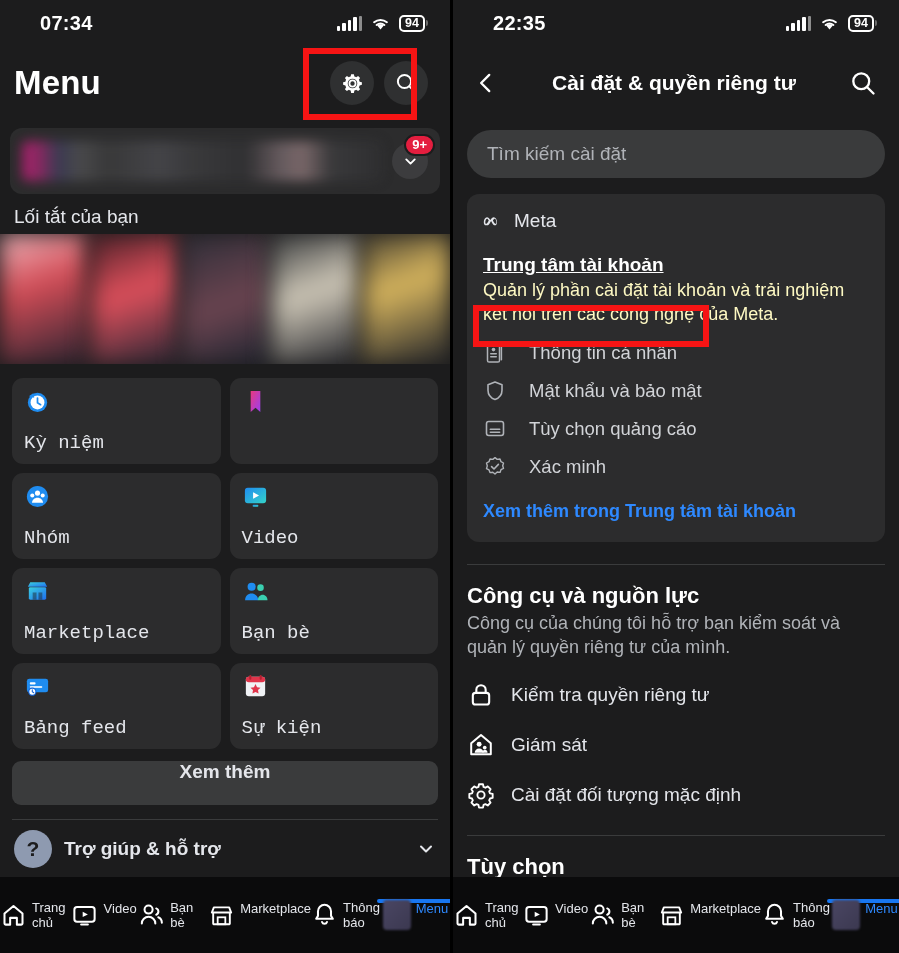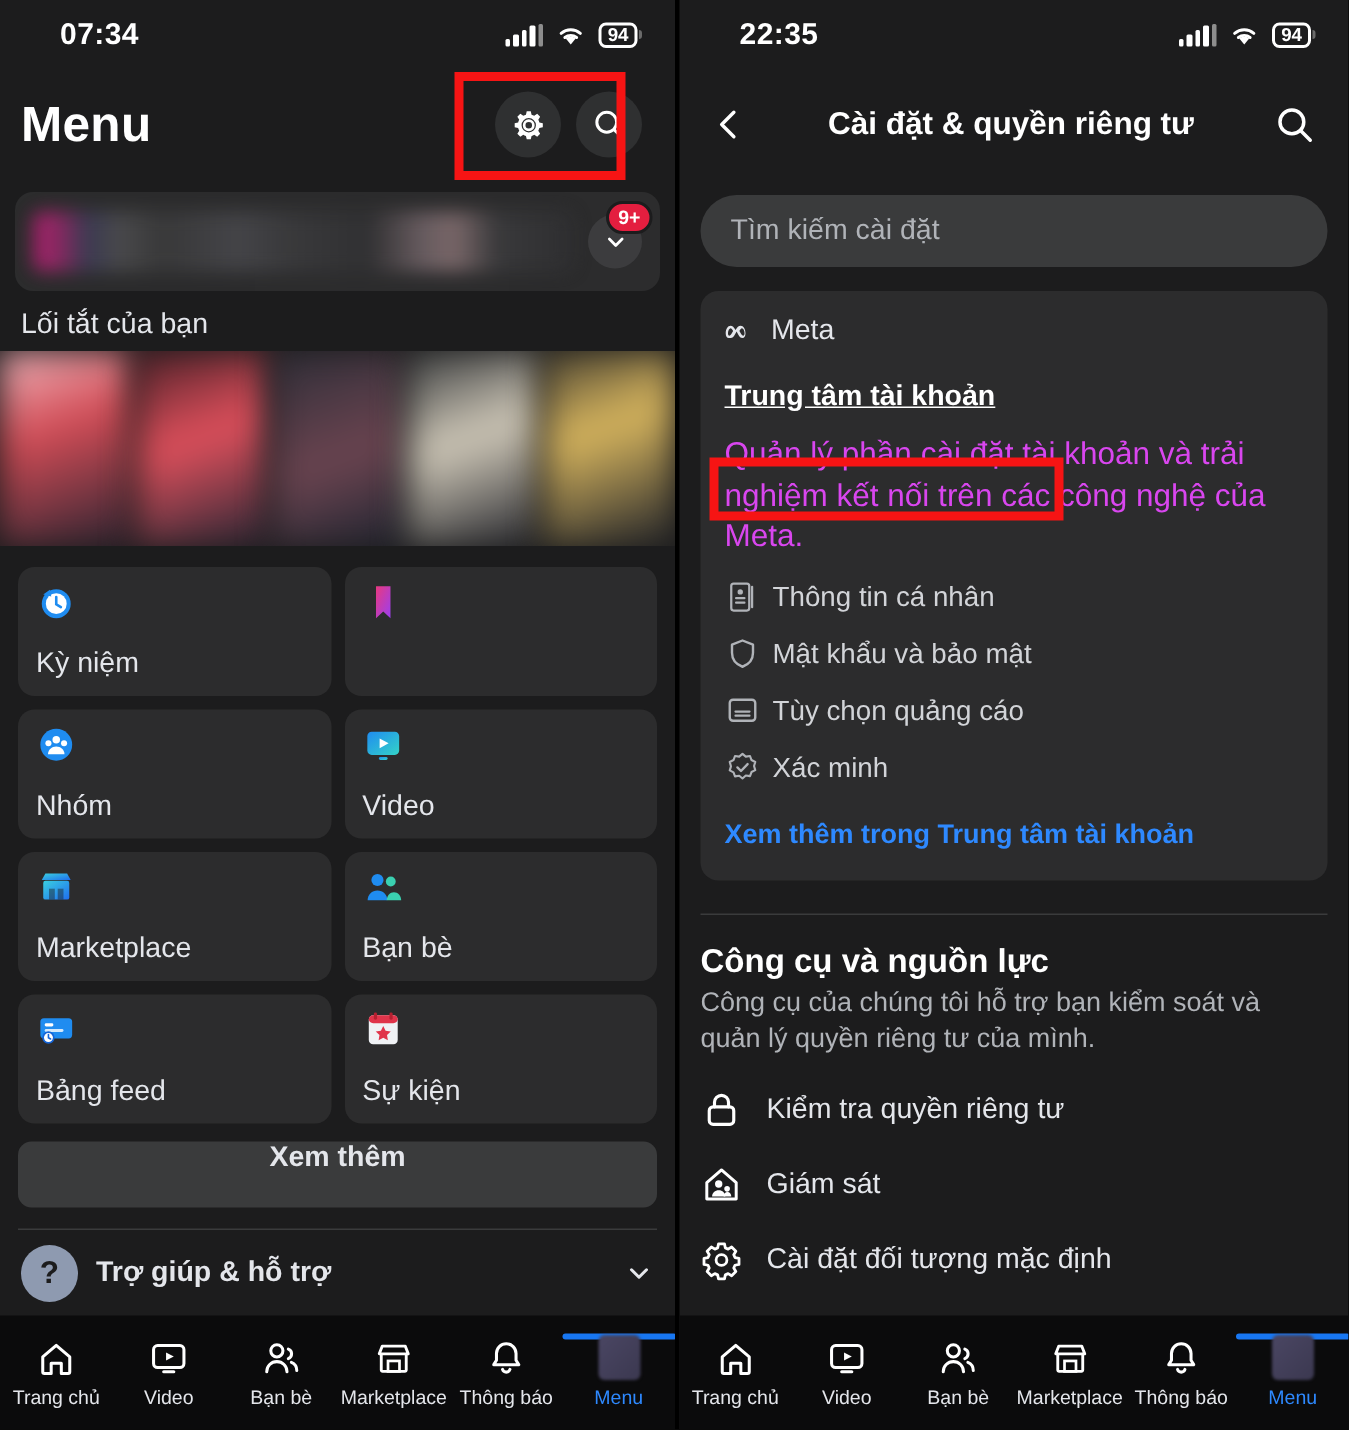--- a/index.html
+++ b/index.html
@@ -55,21 +55,21 @@
     font-size:13px; font-weight:bold; border-radius:11px; padding:2px 6px;
     line-height:1.1; border:2px solid #1c1c1d; }
 
   .sect-title { color:#e4e6eb; font-size:19px; margin:12px 0 6px 14px; }
 
   
   .shorts { display:flex; gap:4px; height:130px; padding:0 0 0 0; overflow:hidden; }
   .shorts div { flex:1; filter:blur(11px); }
 
   
-  .grid { display:grid; grid-template-columns:1fr 1fr; gap:9px; padding:14px 12px 0; }
+  .grid { display:grid; grid-template-columns:1fr 1fr; gap:9px; padding:14px 12px 0;font-family:Liberation Mono, monospace; }
   .tile { background:#2c2c2d; border-radius:11px; height:86px; padding:10px 12px;
     display:flex; flex-direction:column; justify-content:space-between; }
   .tile .tlabel { color:#e4e6eb; font-size:19px; }
   .tico { width:27px; height:27px; }
 
   .xemthem { margin:12px 12px 0; background:#3a3b3c; border-radius:9px; height:44px;
     display:flex; justify-content:center; }
   .xemthem span { color:#e4e6eb; font-size:19px; font-weight:bold; }
 
   .divider-line { height:1px; background:#3a3b3c; margin:14px 12px 0; }
@@ -86,37 +86,37 @@
   .rhead .rtitle { flex:1; text-align:center; color:#fff; font-size:21px; font-weight:bold; }
 
   .searchbar { margin:10px 14px 0; height:48px; border-radius:24px; background:#3a3b3c;
     display:flex; align-items:center; padding:0 20px; }
   .searchbar span { color:#b0b3b8; font-size:19px; }
 
   .card { margin:16px 14px 0; background:#2c2c2d; border-radius:12px; padding:16px 16px 20px; }
   .meta-row { display:flex; align-items:center; gap:7px; }
   .meta-row span { color:#e4e6eb; font-size:19px; font-weight:500; }
   .card h3 { color:#fff; font-size:19px; font-weight:bold; margin-top:22px;text-decoration:underline; }
-  .card p.desc { color:#d946ef; font-size:21px; line-height:1.32; margin-top:13px; }
-  .card-item { display:flex; align-items:center; gap:8px; margin-top:14px; }
+  .card p.desc { color:#fef9c3; font-size:18px; line-height:1.32; margin-top:3px; }
+  .card-item { display:flex; align-items:center; gap:22px; margin-top:14px; }
   .card-item .ci-label { color:#d2d4d8; font-size:18.5px; }
   .card-link { color:#2e89ff; font-size:18px; font-weight:bold; margin-top:22px; display:block; }
 
   .sep { height:1px; background:#3a3b3c; margin:22px 14px 0; }
   .rsect { padding:18px 14px 0; }
   .rsect h3 { color:#fff; font-size:22px; font-weight:bold; }
   .rsect p { color:#b0b3b8; font-size:18px; line-height:1.34; margin-top:2px; }
   .rrow { display:flex; align-items:center; gap:16px; margin-top:22px; }
   .rrow .rlabel { color:#e4e6eb; font-size:19px; }
   .rsect-clipped { color:#b0b3b8; font-size:18px; margin-top:2px; }
 
   
   .bottomnav { position:absolute; bottom:0; left:0; right:0; height:76px;
     background:#0b0b0c; display:flex; align-items:center; }
-  .nav-item { flex:1; display:flex; flex-direction:column; align-items:center;
+  .nav-item { flex:1; display:flex; flex-direction:row; 
     justify-content:center; gap:5px; position:relative; }
   .nav-item .nlabel { color:#e4e6eb; font-size:13px; }
   .nav-item.active .nlabel { color:#2e89ff; }
   .nav-ic { width:28px; height:28px; display:flex; align-items:center; justify-content:center; }
   .avatar-thumb { width:30px; height:30px; border-radius:4px;
     background:linear-gradient(135deg,#4a4663,#3b3850); filter:blur(1.2px); }
   .nav-underline { position:absolute; top:-2px; left:50%; transform:translateX(-50%);
     width:76px; height:4px; background:#1877f2; border-radius:2px; }
   svg { display:block; }
 </style>

